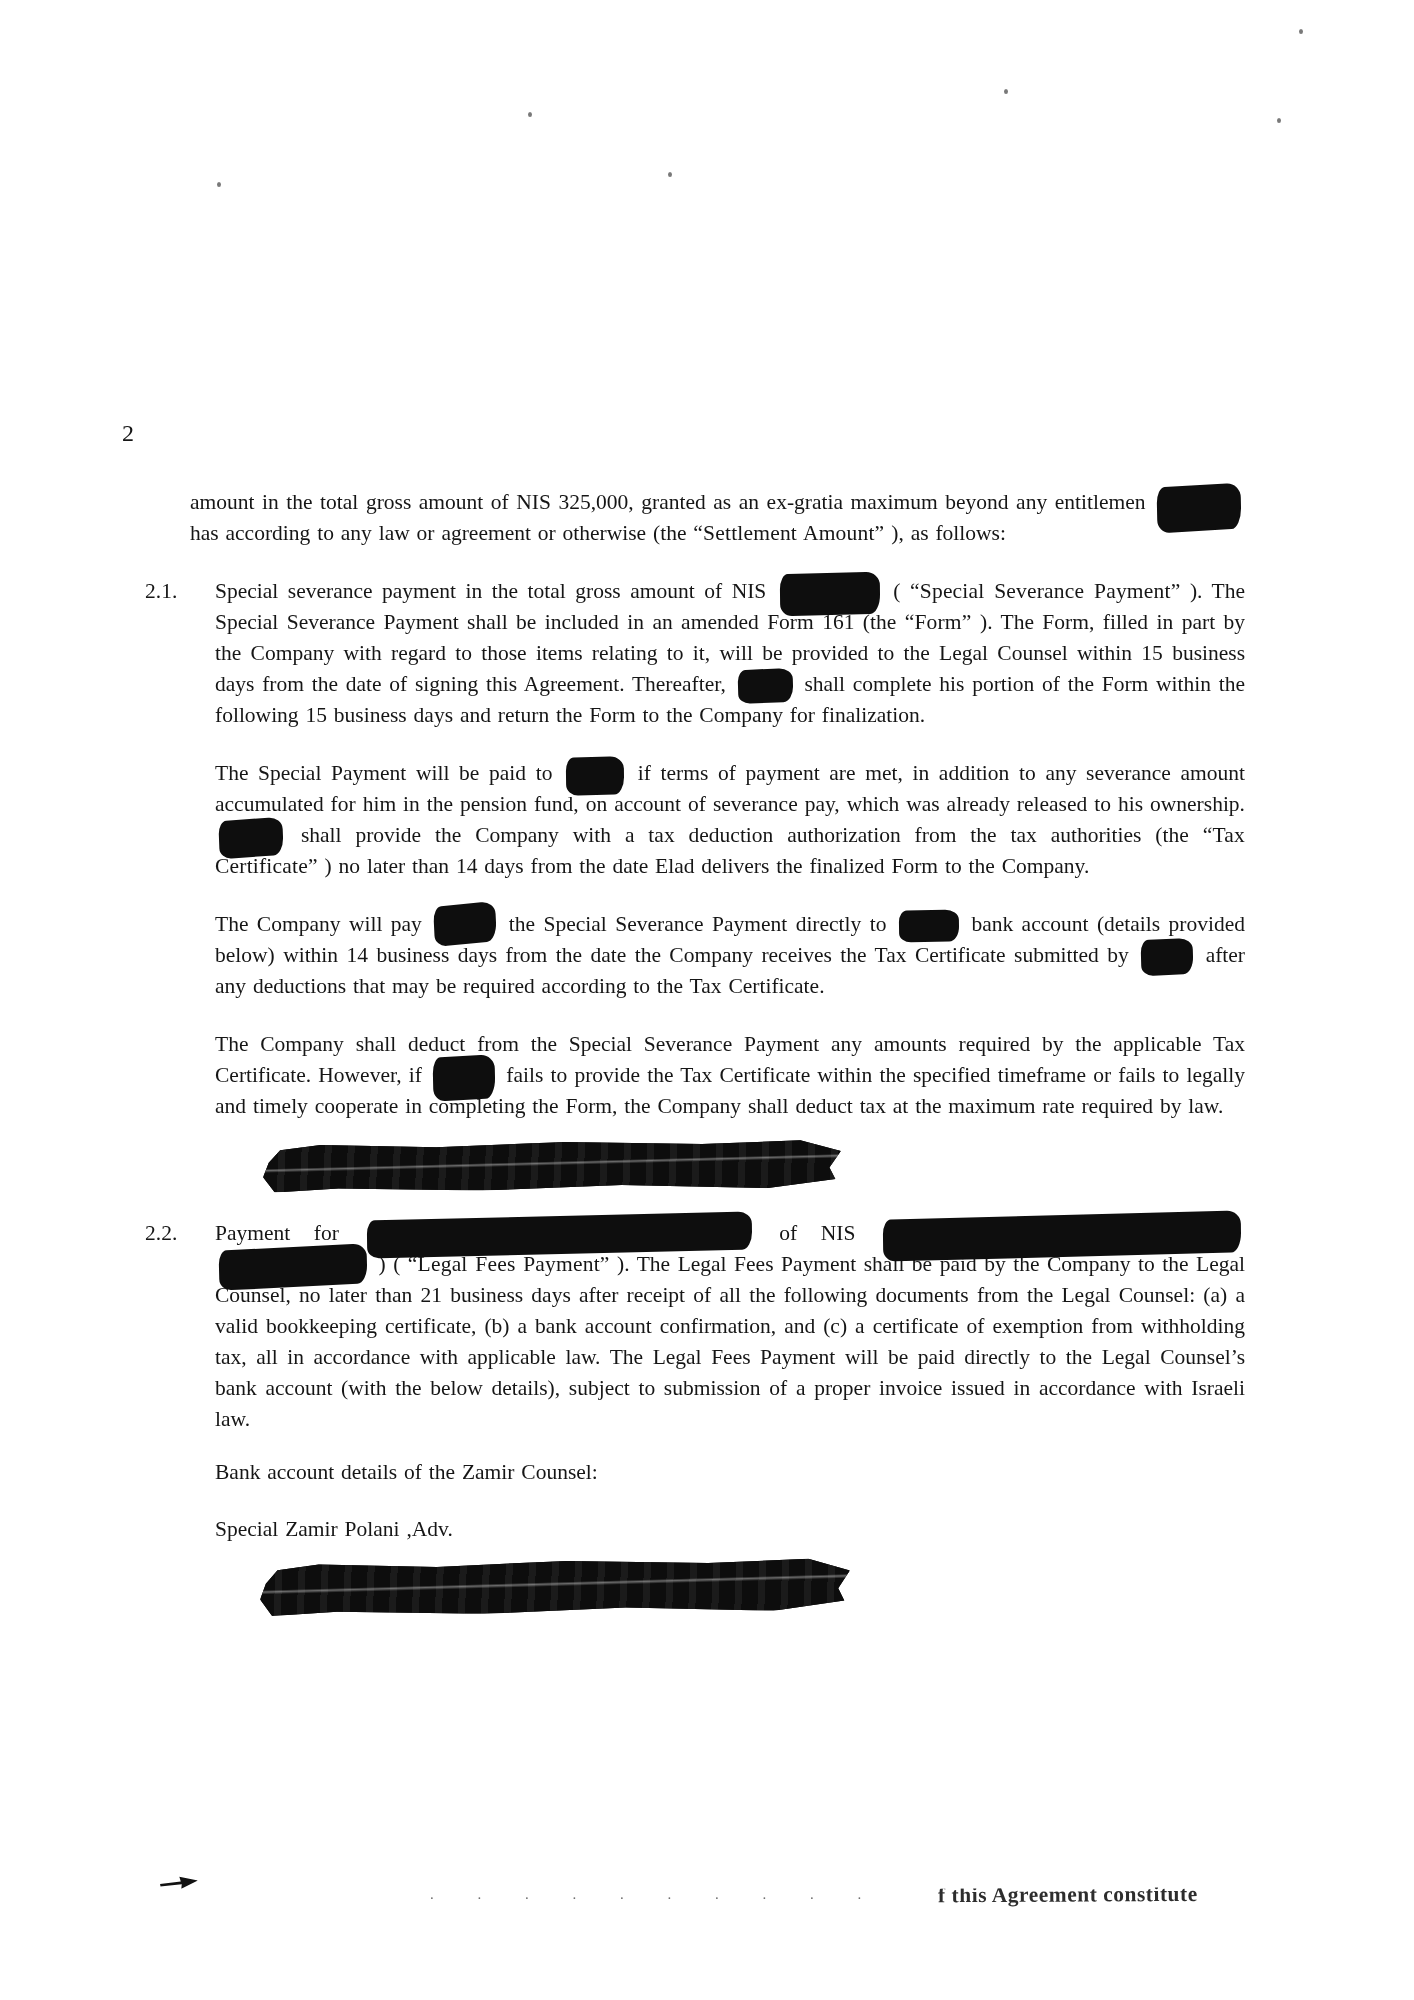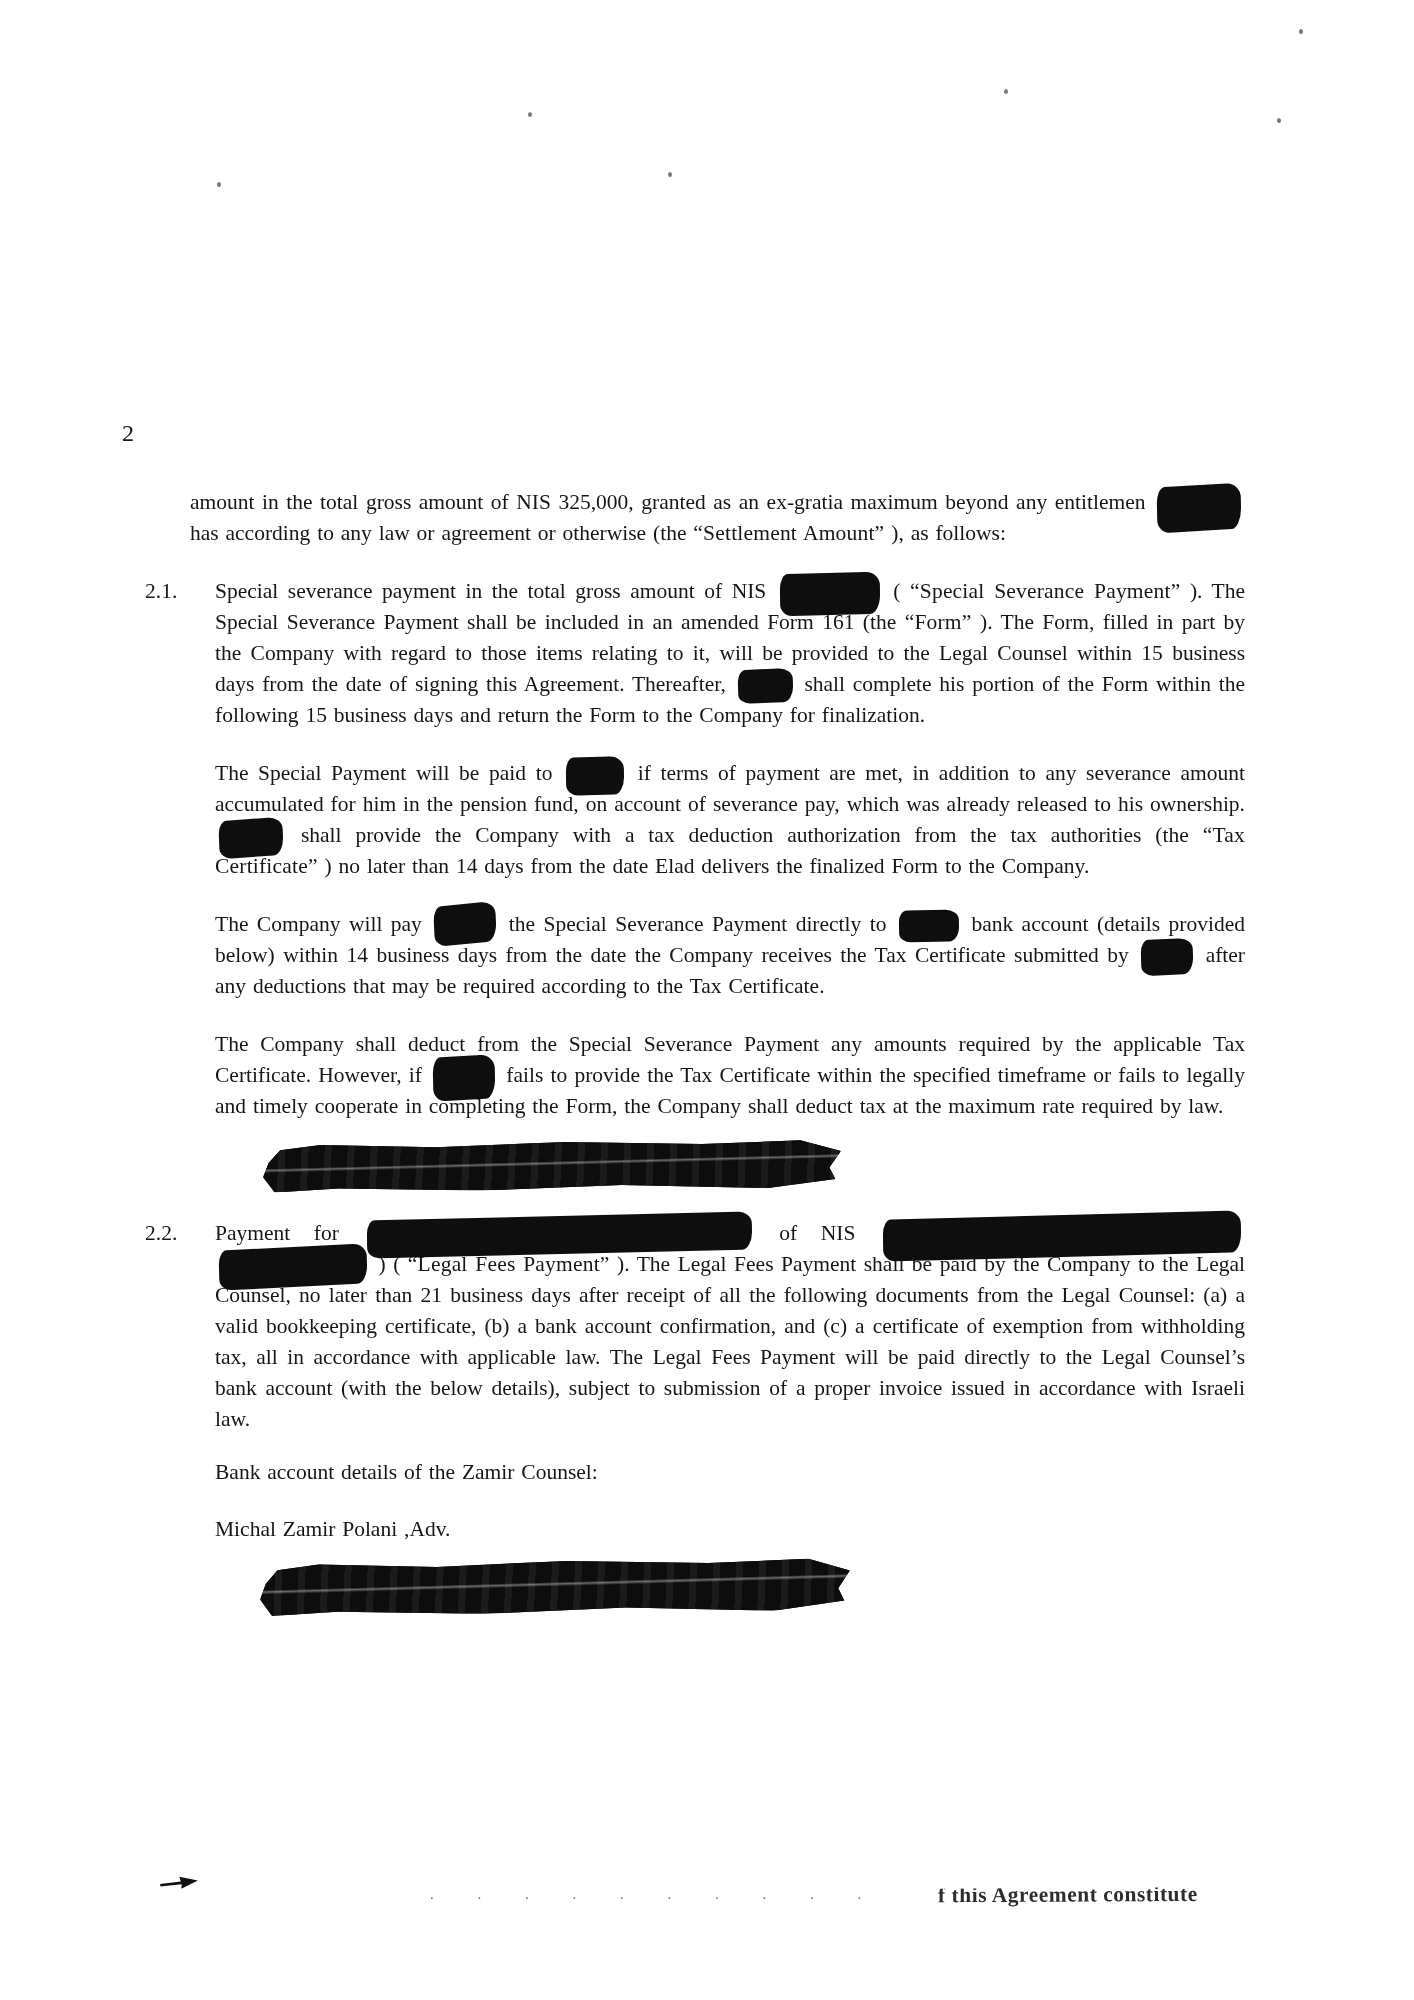--- a/index.html
+++ b/index.html
@@ -85,21 +85,21 @@
         <p class="para"><span>The Company shall deduct from the Special Severance Payment any amounts required by the applicable Tax Certificate. However, if</span> <span class="rx" style="width: 62px; transform: translateY(3px) scaleY(1.57) rotate(-2deg);"></span> <span>fails to provide the Tax Certificate within the specified timeframe or fails to legally and timely cooperate in completing the Form, the Company shall deduct tax at the maximum rate required by law.</span> </p>
         <div class="bar bar1"></div>
       </div>
     </div>
 
     <div class="section">
       <div class="sec-num">2.2.</div>
       <div class="sec-body">
         <p class="para" style="margin-bottom:22px"><span>Payment for</span> <span class="rx" style="width: 385px; transform: translateY(2px) scaleY(1.36) rotate(-1deg);"></span> <span>of NIS</span> <span class="rx" style="width: 358px; transform: translateY(3px) scaleY(1.5) rotate(-1deg);"></span> <span class="rx" style="width: 148px; transform: translateY(3px) scaleY(1.43) rotate(-2deg);"></span> <span>) (</span> <span class="b">“Legal Fees Payment”</span> <span>). The Legal Fees Payment shall be paid by the Company to the Legal Counsel, no later than 21 business days after receipt of all the following documents from the Legal Counsel: (a) a valid bookkeeping certificate, (b) a bank account confirmation, and (c) a certificate of exemption from withholding tax, all in accordance with applicable law. The Legal Fees Payment will be paid directly to the Legal Counsel’s bank account (with the below details), subject to submission of a proper invoice issued in accordance with Israeli law.</span> </p>
         <p class="para" style="margin-bottom:26px">Bank account details of the Zamir Counsel:</p>
-        <p class="para" style="margin-bottom:16px">Michal Zamir Polani ,Adv.</p>
+        <p class="para" style="margin-bottom:16px">Special Zamir Polani ,Adv.</p>
         <div class="bar bar2"></div>
       </div>
     </div>
 
   </div>
 
   <div class="pen-mark"></div>
   <div class="stray-dots">.   .  .    .     .  .      . .     .   .</div>
   <div class="cutoff-fragment">f this Agreement constitute</div>
   <div>

